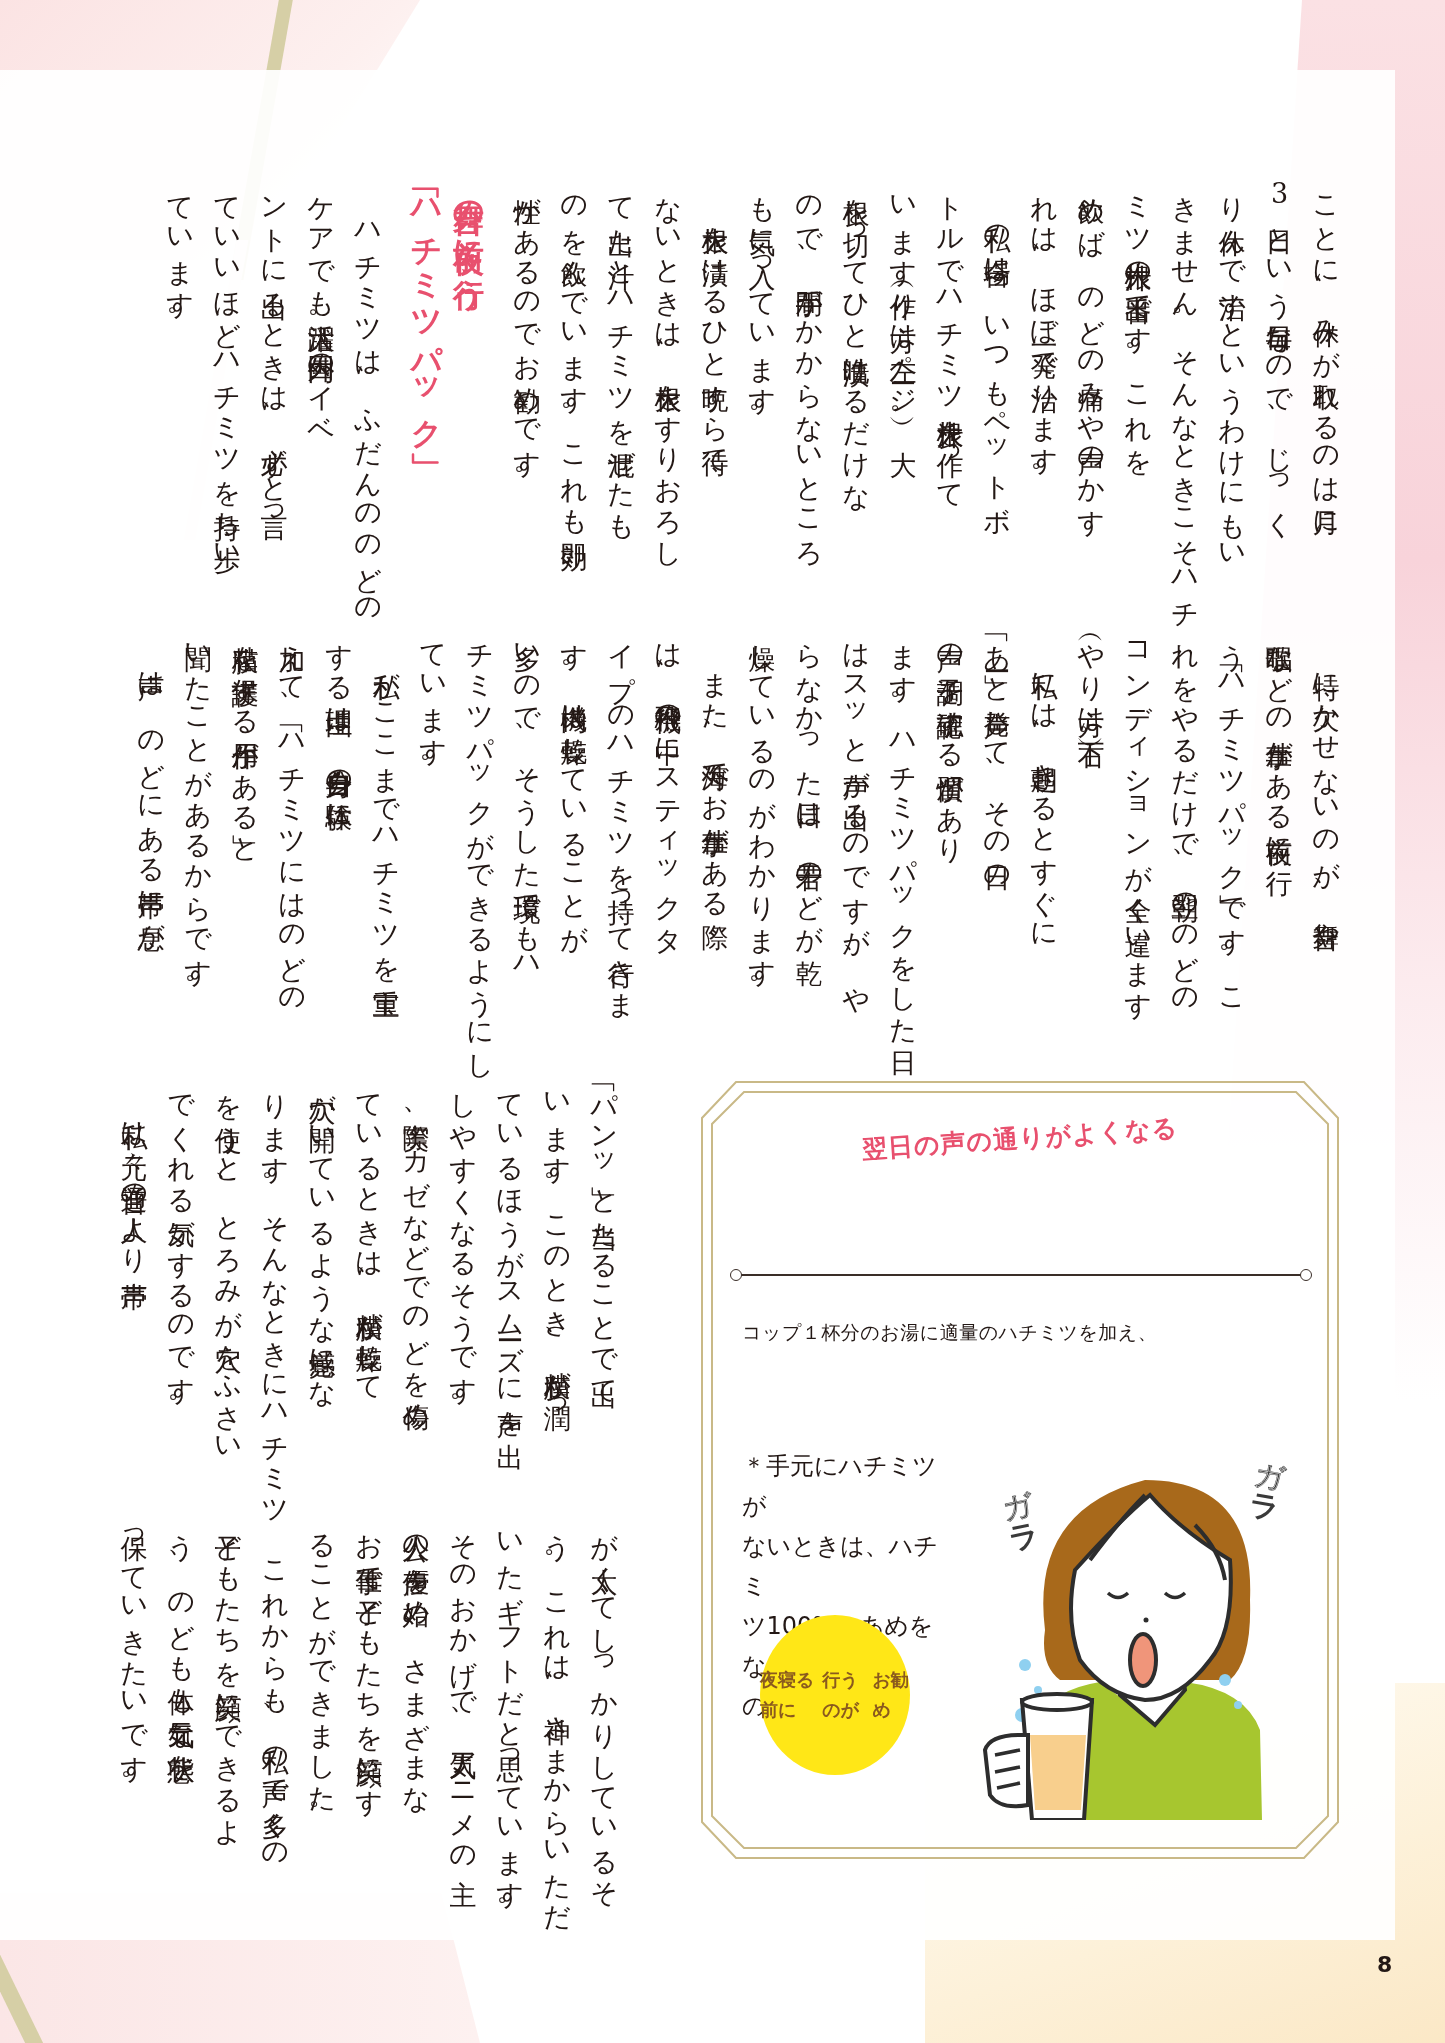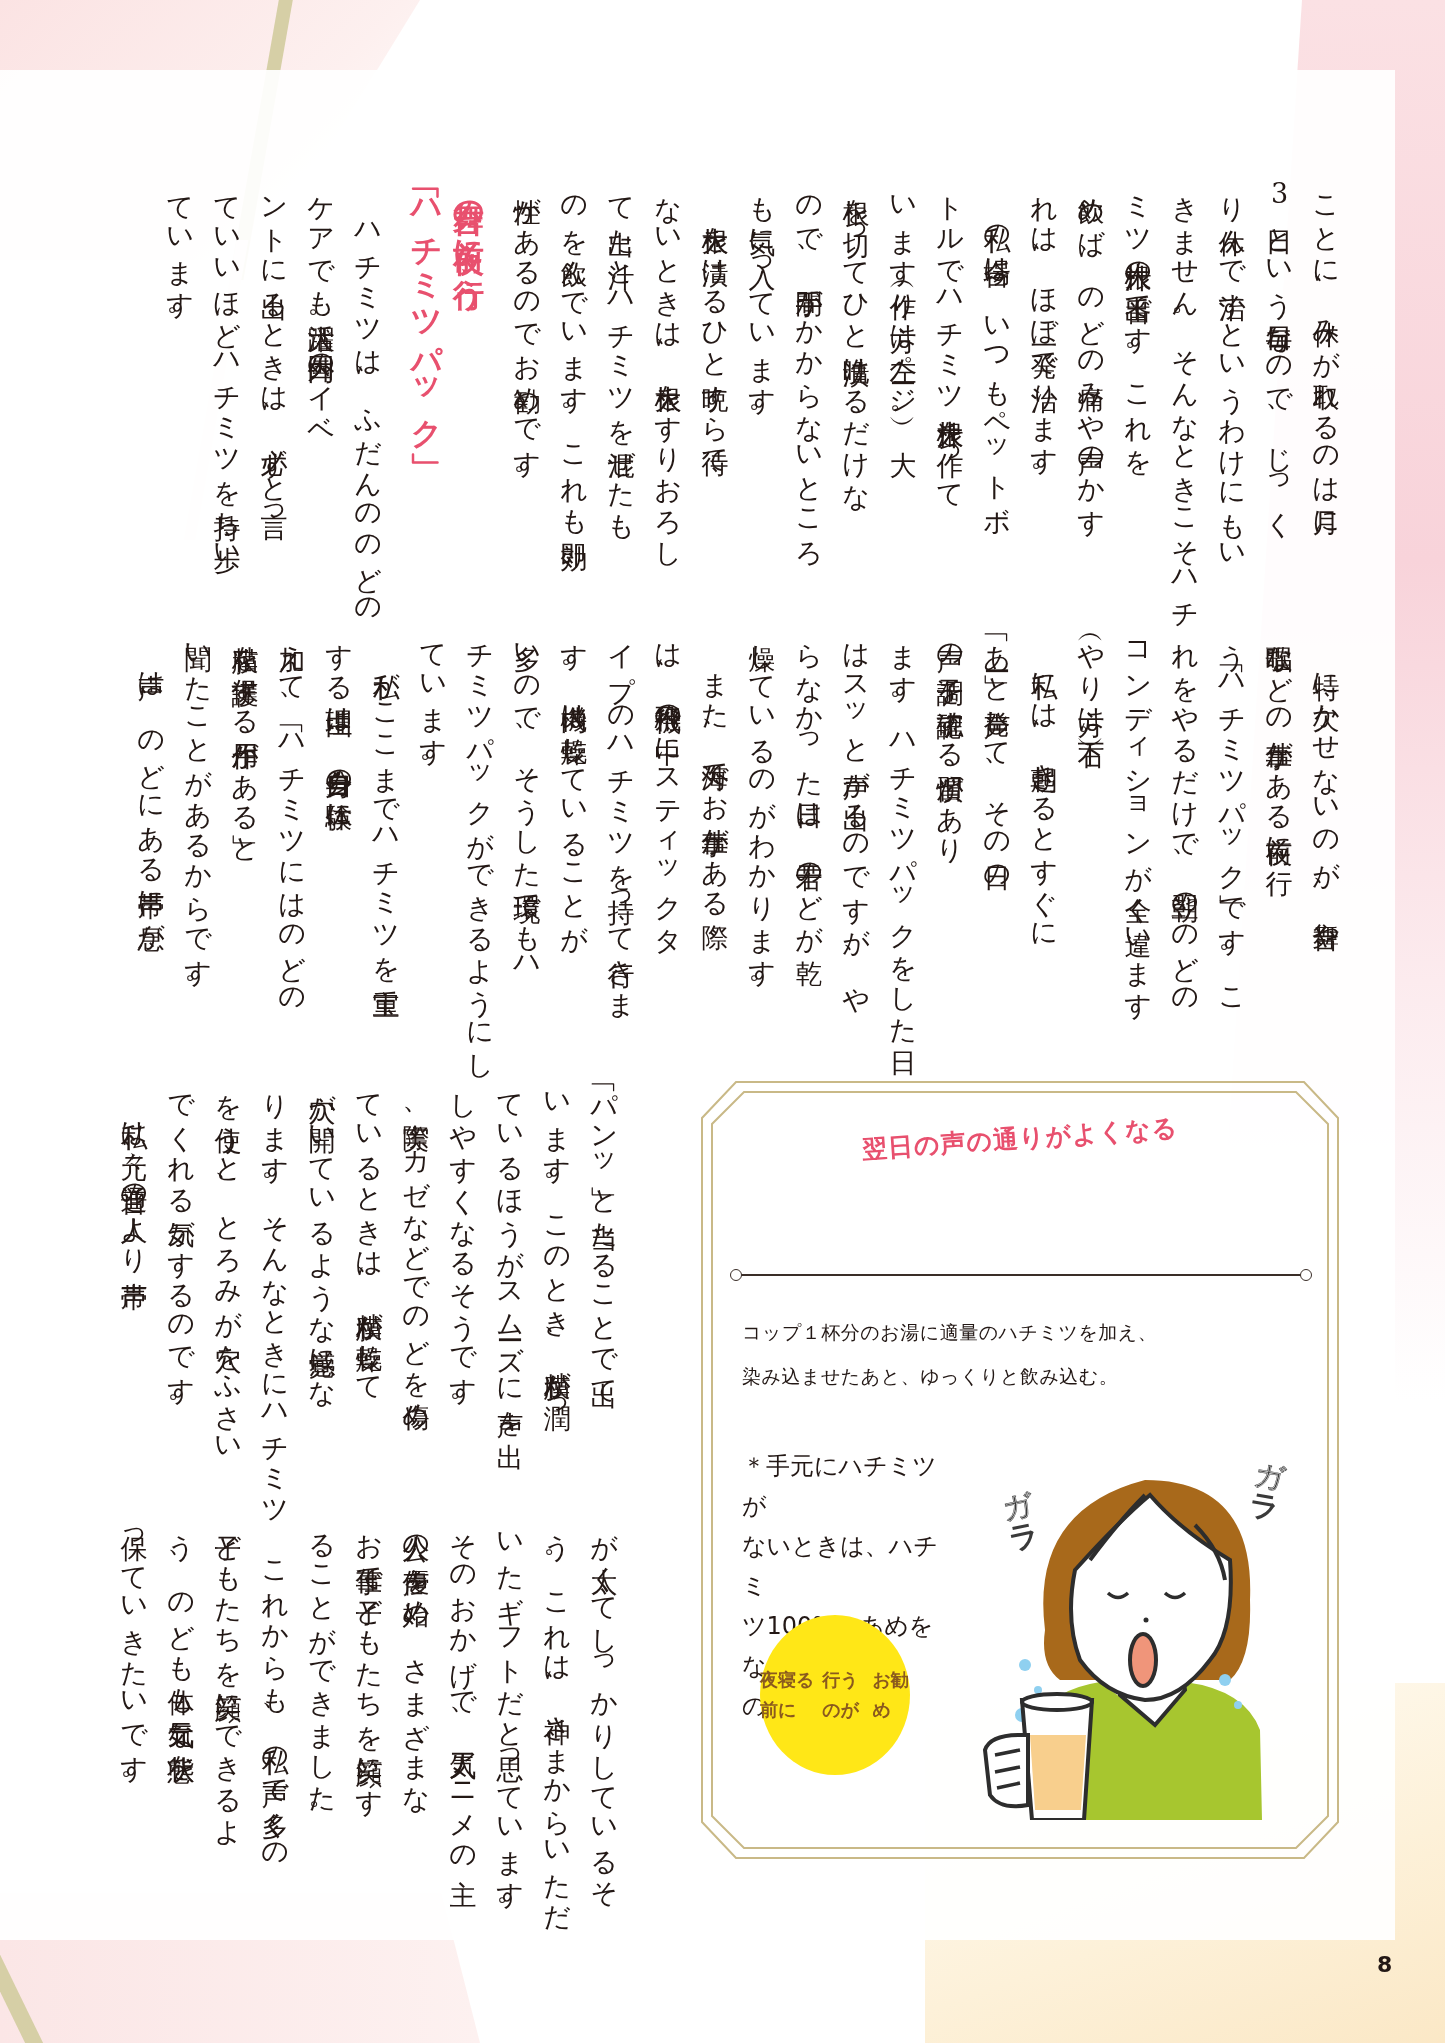--- a/index.html
+++ b/index.html
@@ -134,21 +134,20 @@
     <path d="M36 12 L604 12 L638 48 L638 752 L604 788 L36 788 L2 752 L2 48 Z" fill="none" stroke="#c9b987" stroke-width="2"></path>
     <path d="M44 22 L596 22 L628 54 L628 746 L596 778 L44 778 L12 746 L12 54 Z" fill="none" stroke="#c9b987" stroke-width="2"></path>
     <rect x="4" y="90" width="634" height="590" fill="none" stroke="none"></rect>
   </svg>
   <div class="sub-title">翌日の声の通りがよくなる</div>
   <div class="rule"></div>
   <div class="rule-dot" style="left:30px;"></div>
   <div class="rule-dot" style="left:600px;"></div>
   <div class="steps">
     <div>コップ１杯分のお湯に適量のハチミツを加え、</div>
-    <div>染み込ませたあと、ゆっくりと飲み込む。</div>
   </div>
   <div class="note">
     <div>＊手元にハチミツが</div>
     <div>ないときは、ハチミ</div>
     <div>ツ100%のあめをな</div>
     <div>のあめをな。</div>
   </div>
   <div class="bubble">
     <div>夜寝る前に</div>
     <div>行うのが</div>

